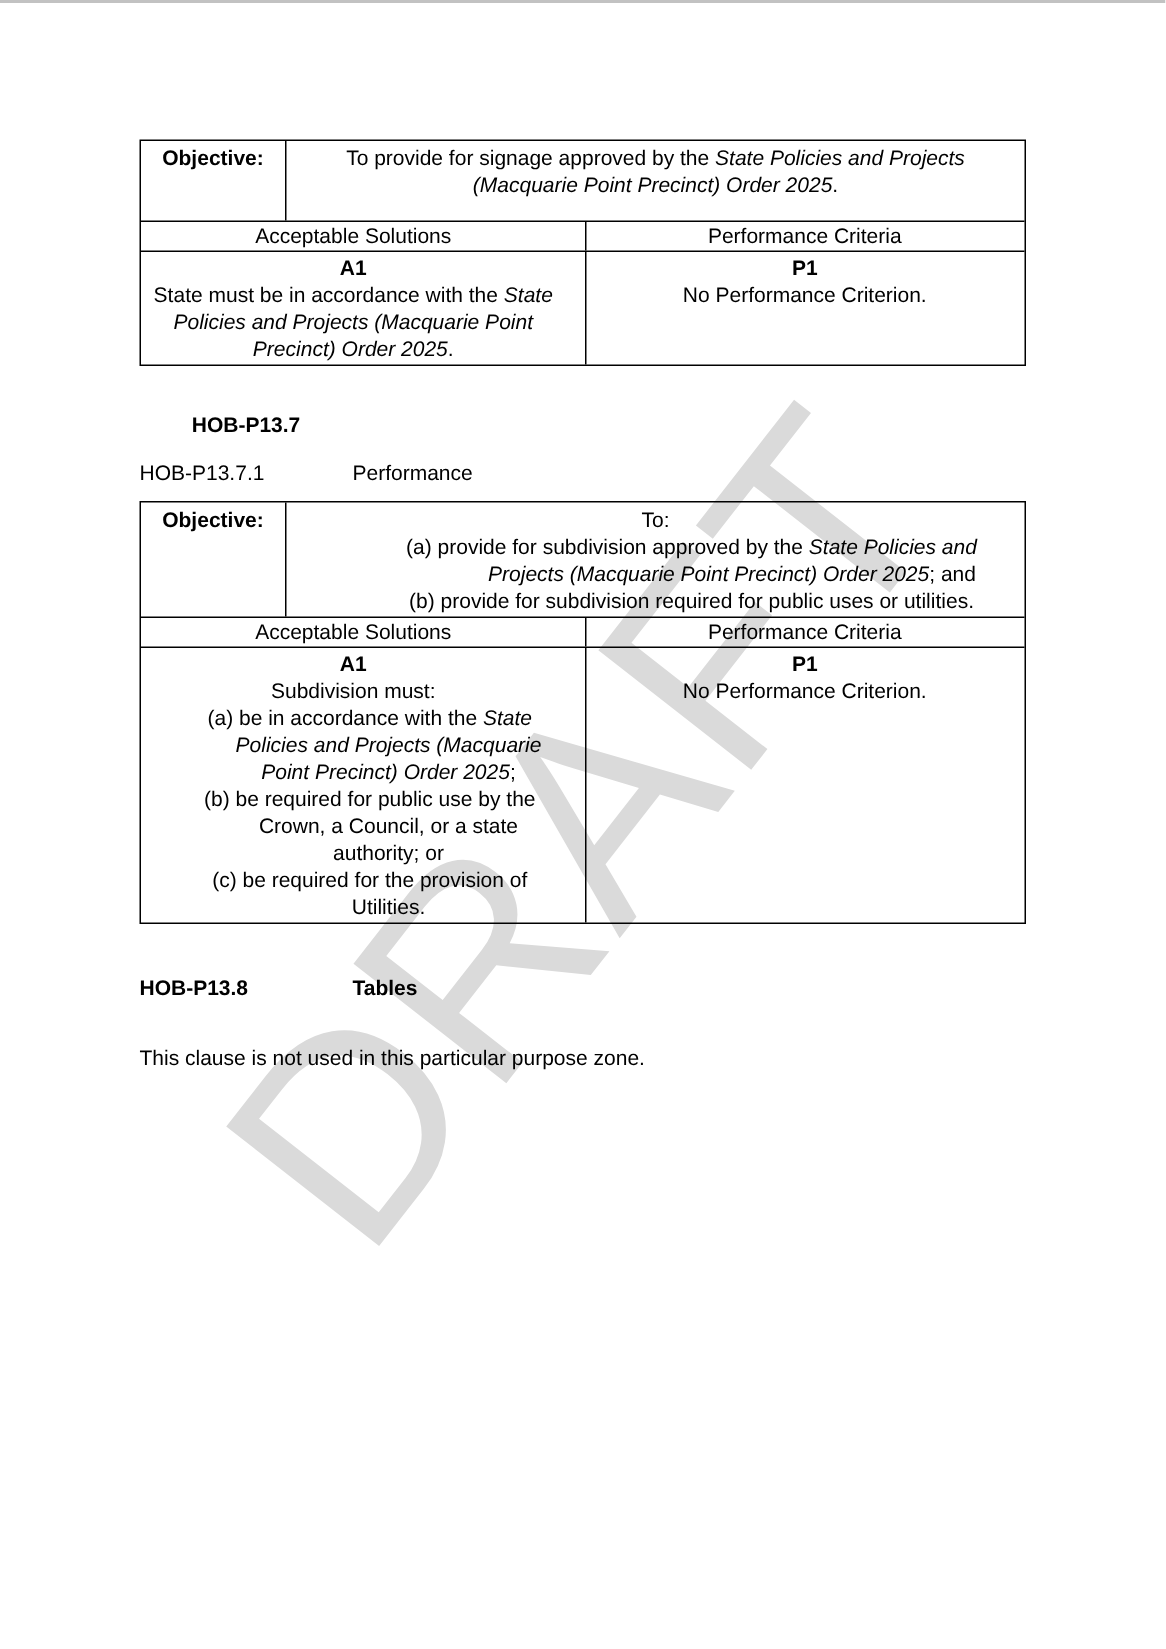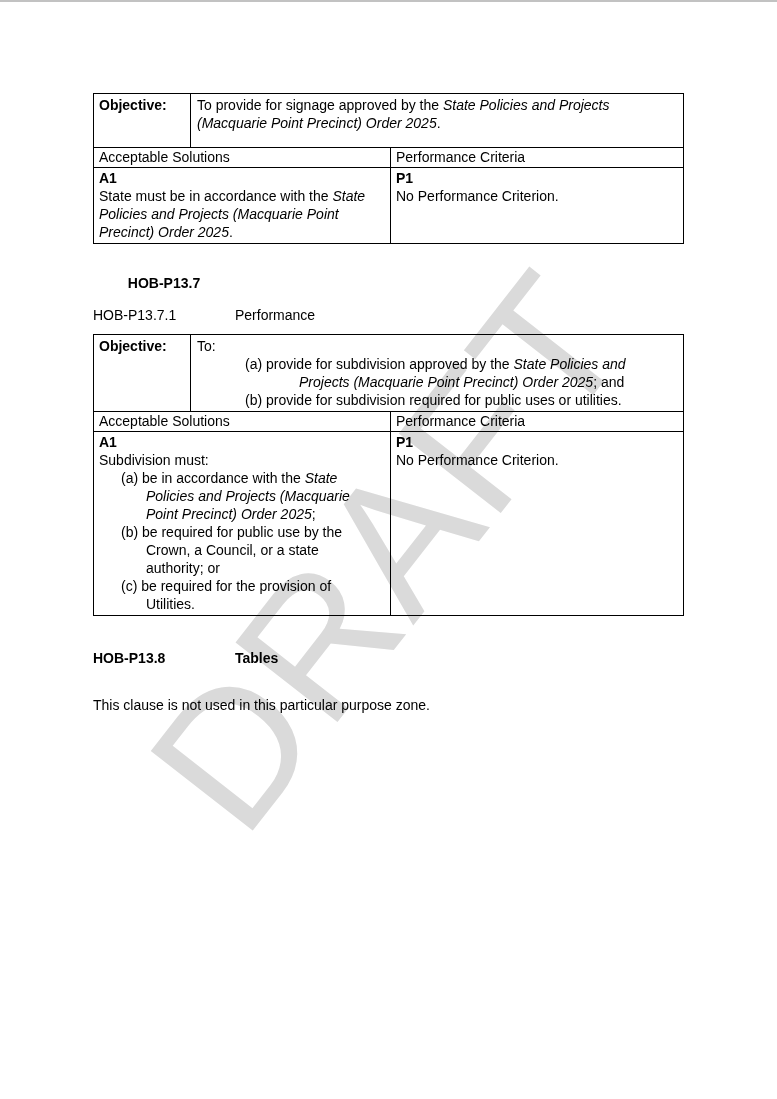--- a/index.html
+++ b/index.html
@@ -18,21 +18,21 @@
     transform:translate(-50%,-50%) rotate(-52deg);
     font-size:188px; line-height:188px; letter-spacing:2px;
     color:#dadada; font-weight:normal; white-space:nowrap;
     z-index:0; user-select:none;
   }
 
   .content { position:absolute; left:93px; top:93px; width:591px; z-index:1; }
 
   
   .doc-table { border:1.5px solid #000; background:transparent; }
-  .row { display:flex; }
+  .row { display:flex;text-align:center; }
   .b-bottom { border-bottom:1.5px solid #000; }
   .obj-label {
     width:97px; flex:0 0 97px; border-right:1.5px solid #000;
     padding:2px 5px 2px 5px; font-weight:bold;
   }
   .obj-content { flex:1; padding:2px 6px 2px 6px; }
   .col-left  { width:297px; flex:0 0 297px; border-right:1.5px solid #000; padding:1px 18px 2px 5px; }
   .col-right { flex:1; padding:1px 6px 12px 5px; }
   .hdr { font-weight:normal; padding-top:0; padding-bottom:1px; }
   .cell-id { font-weight:bold; }

